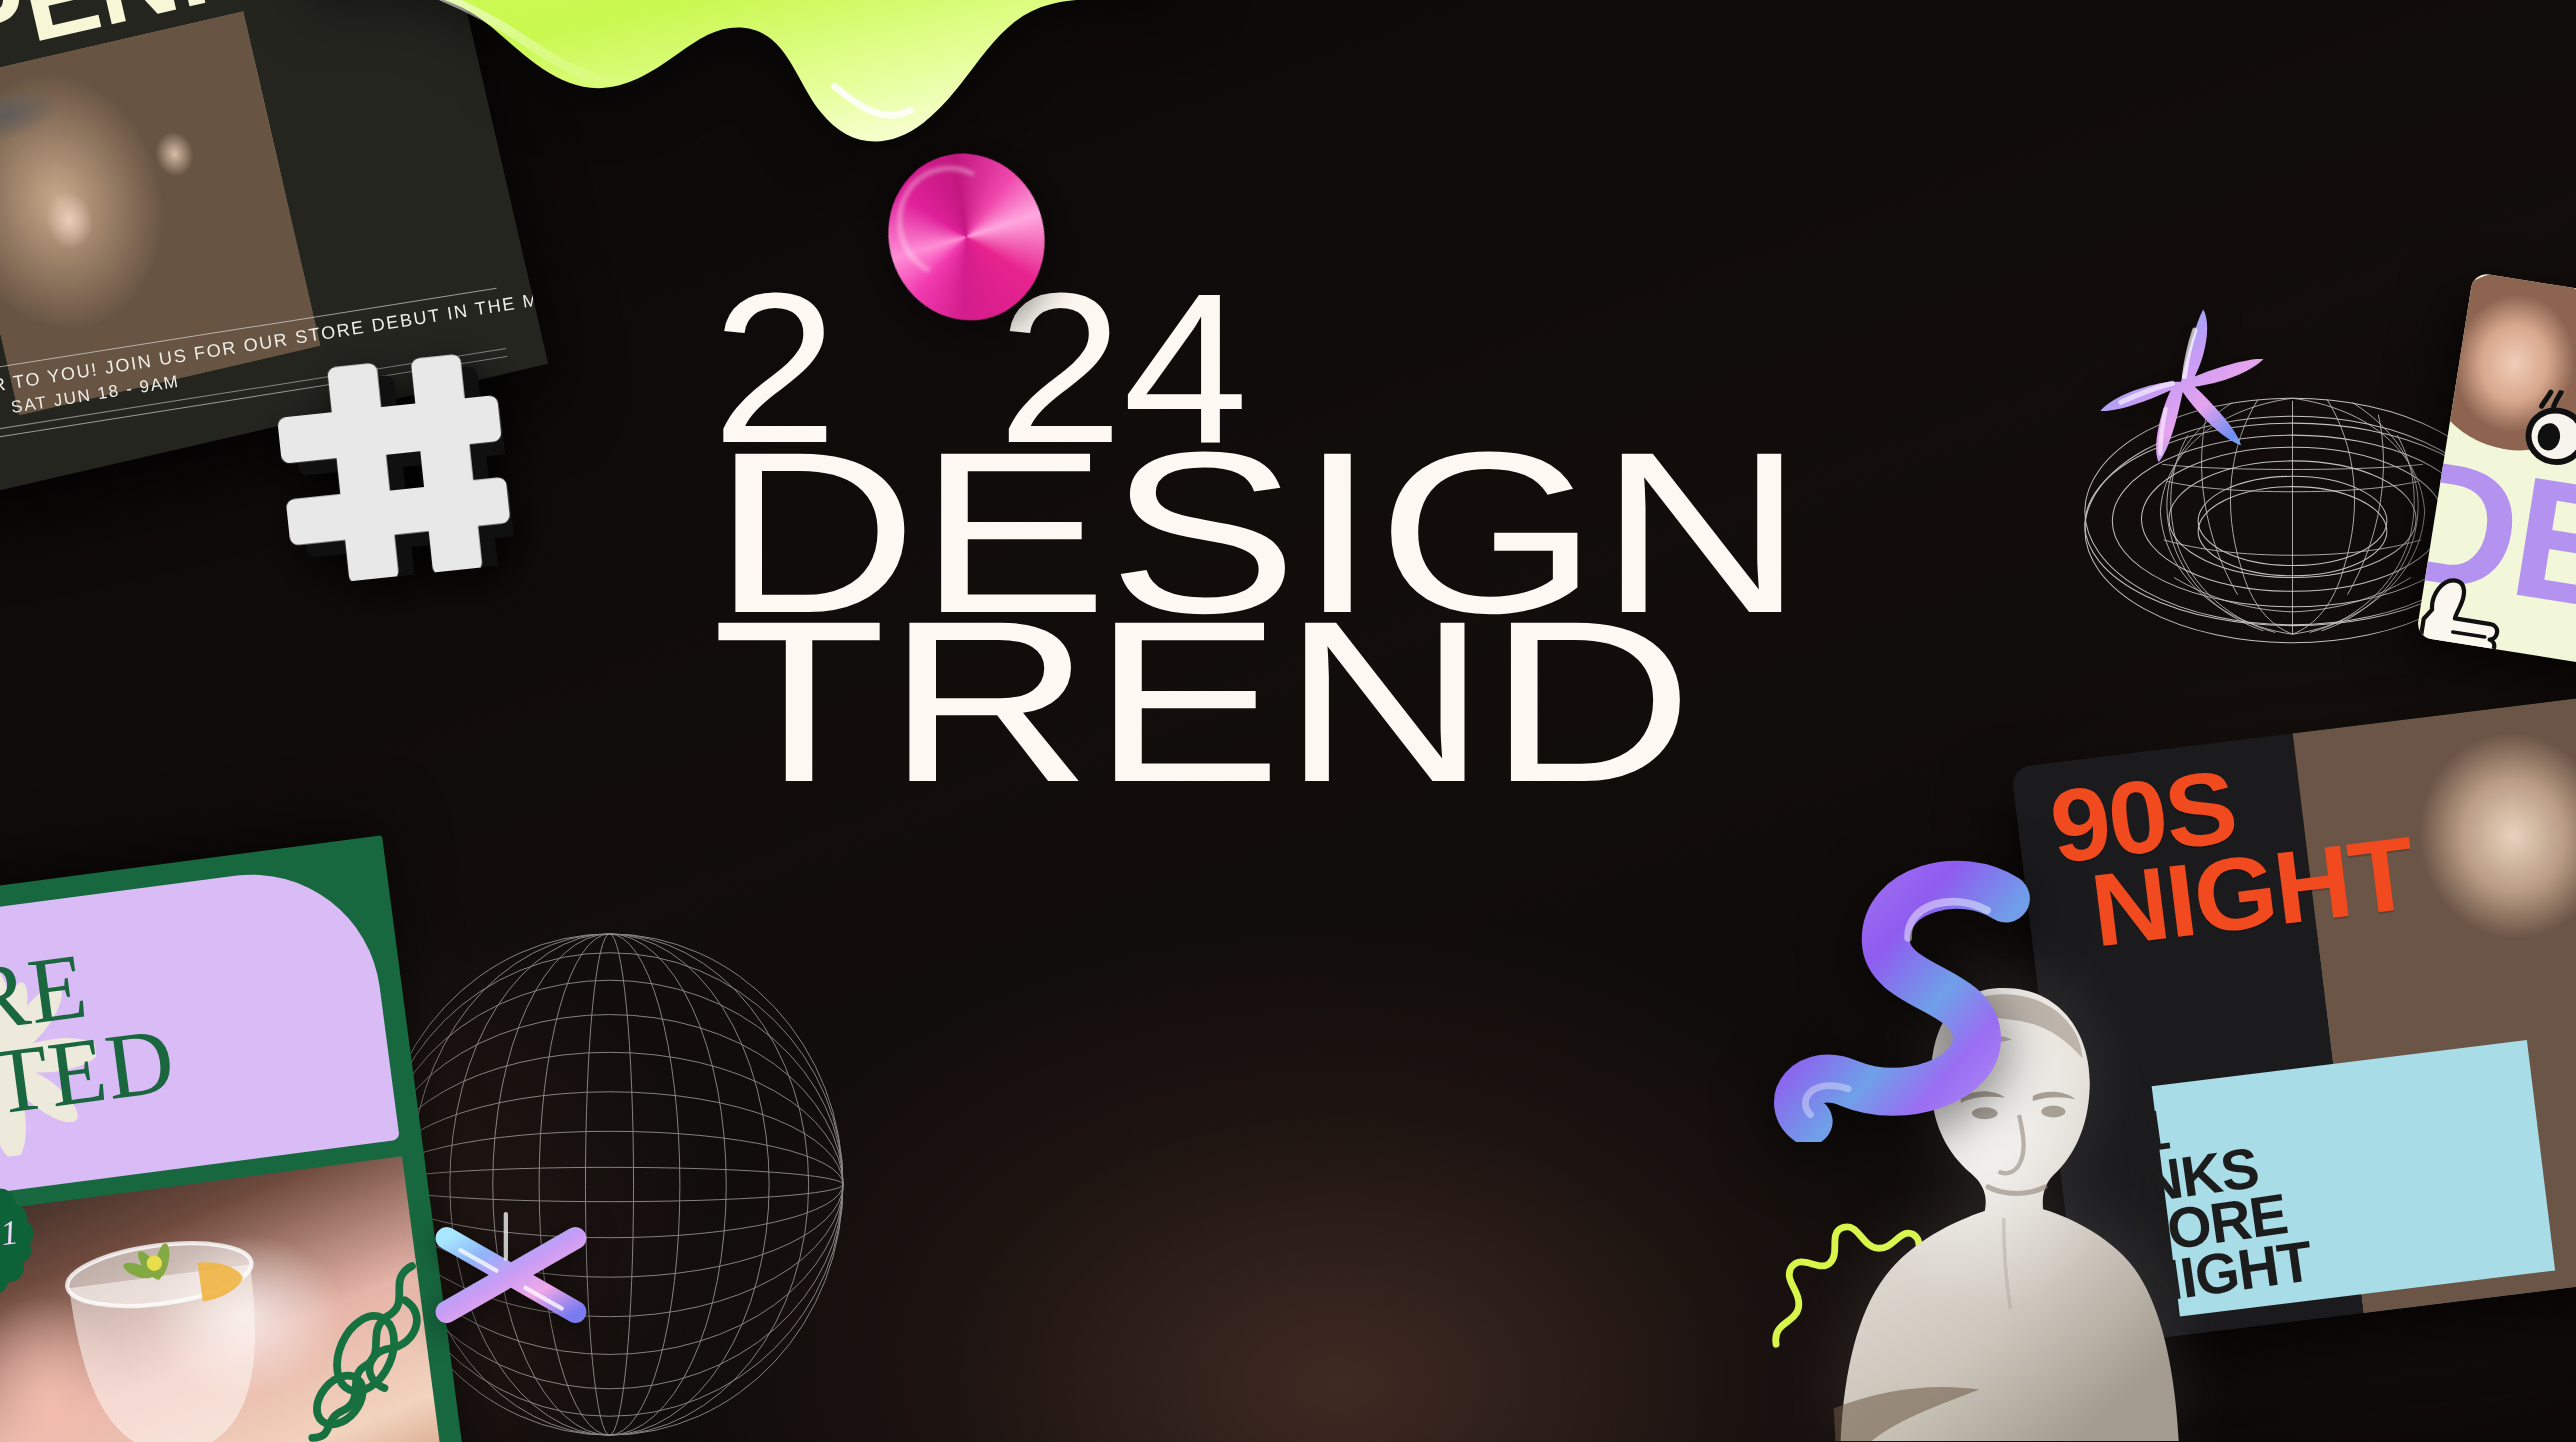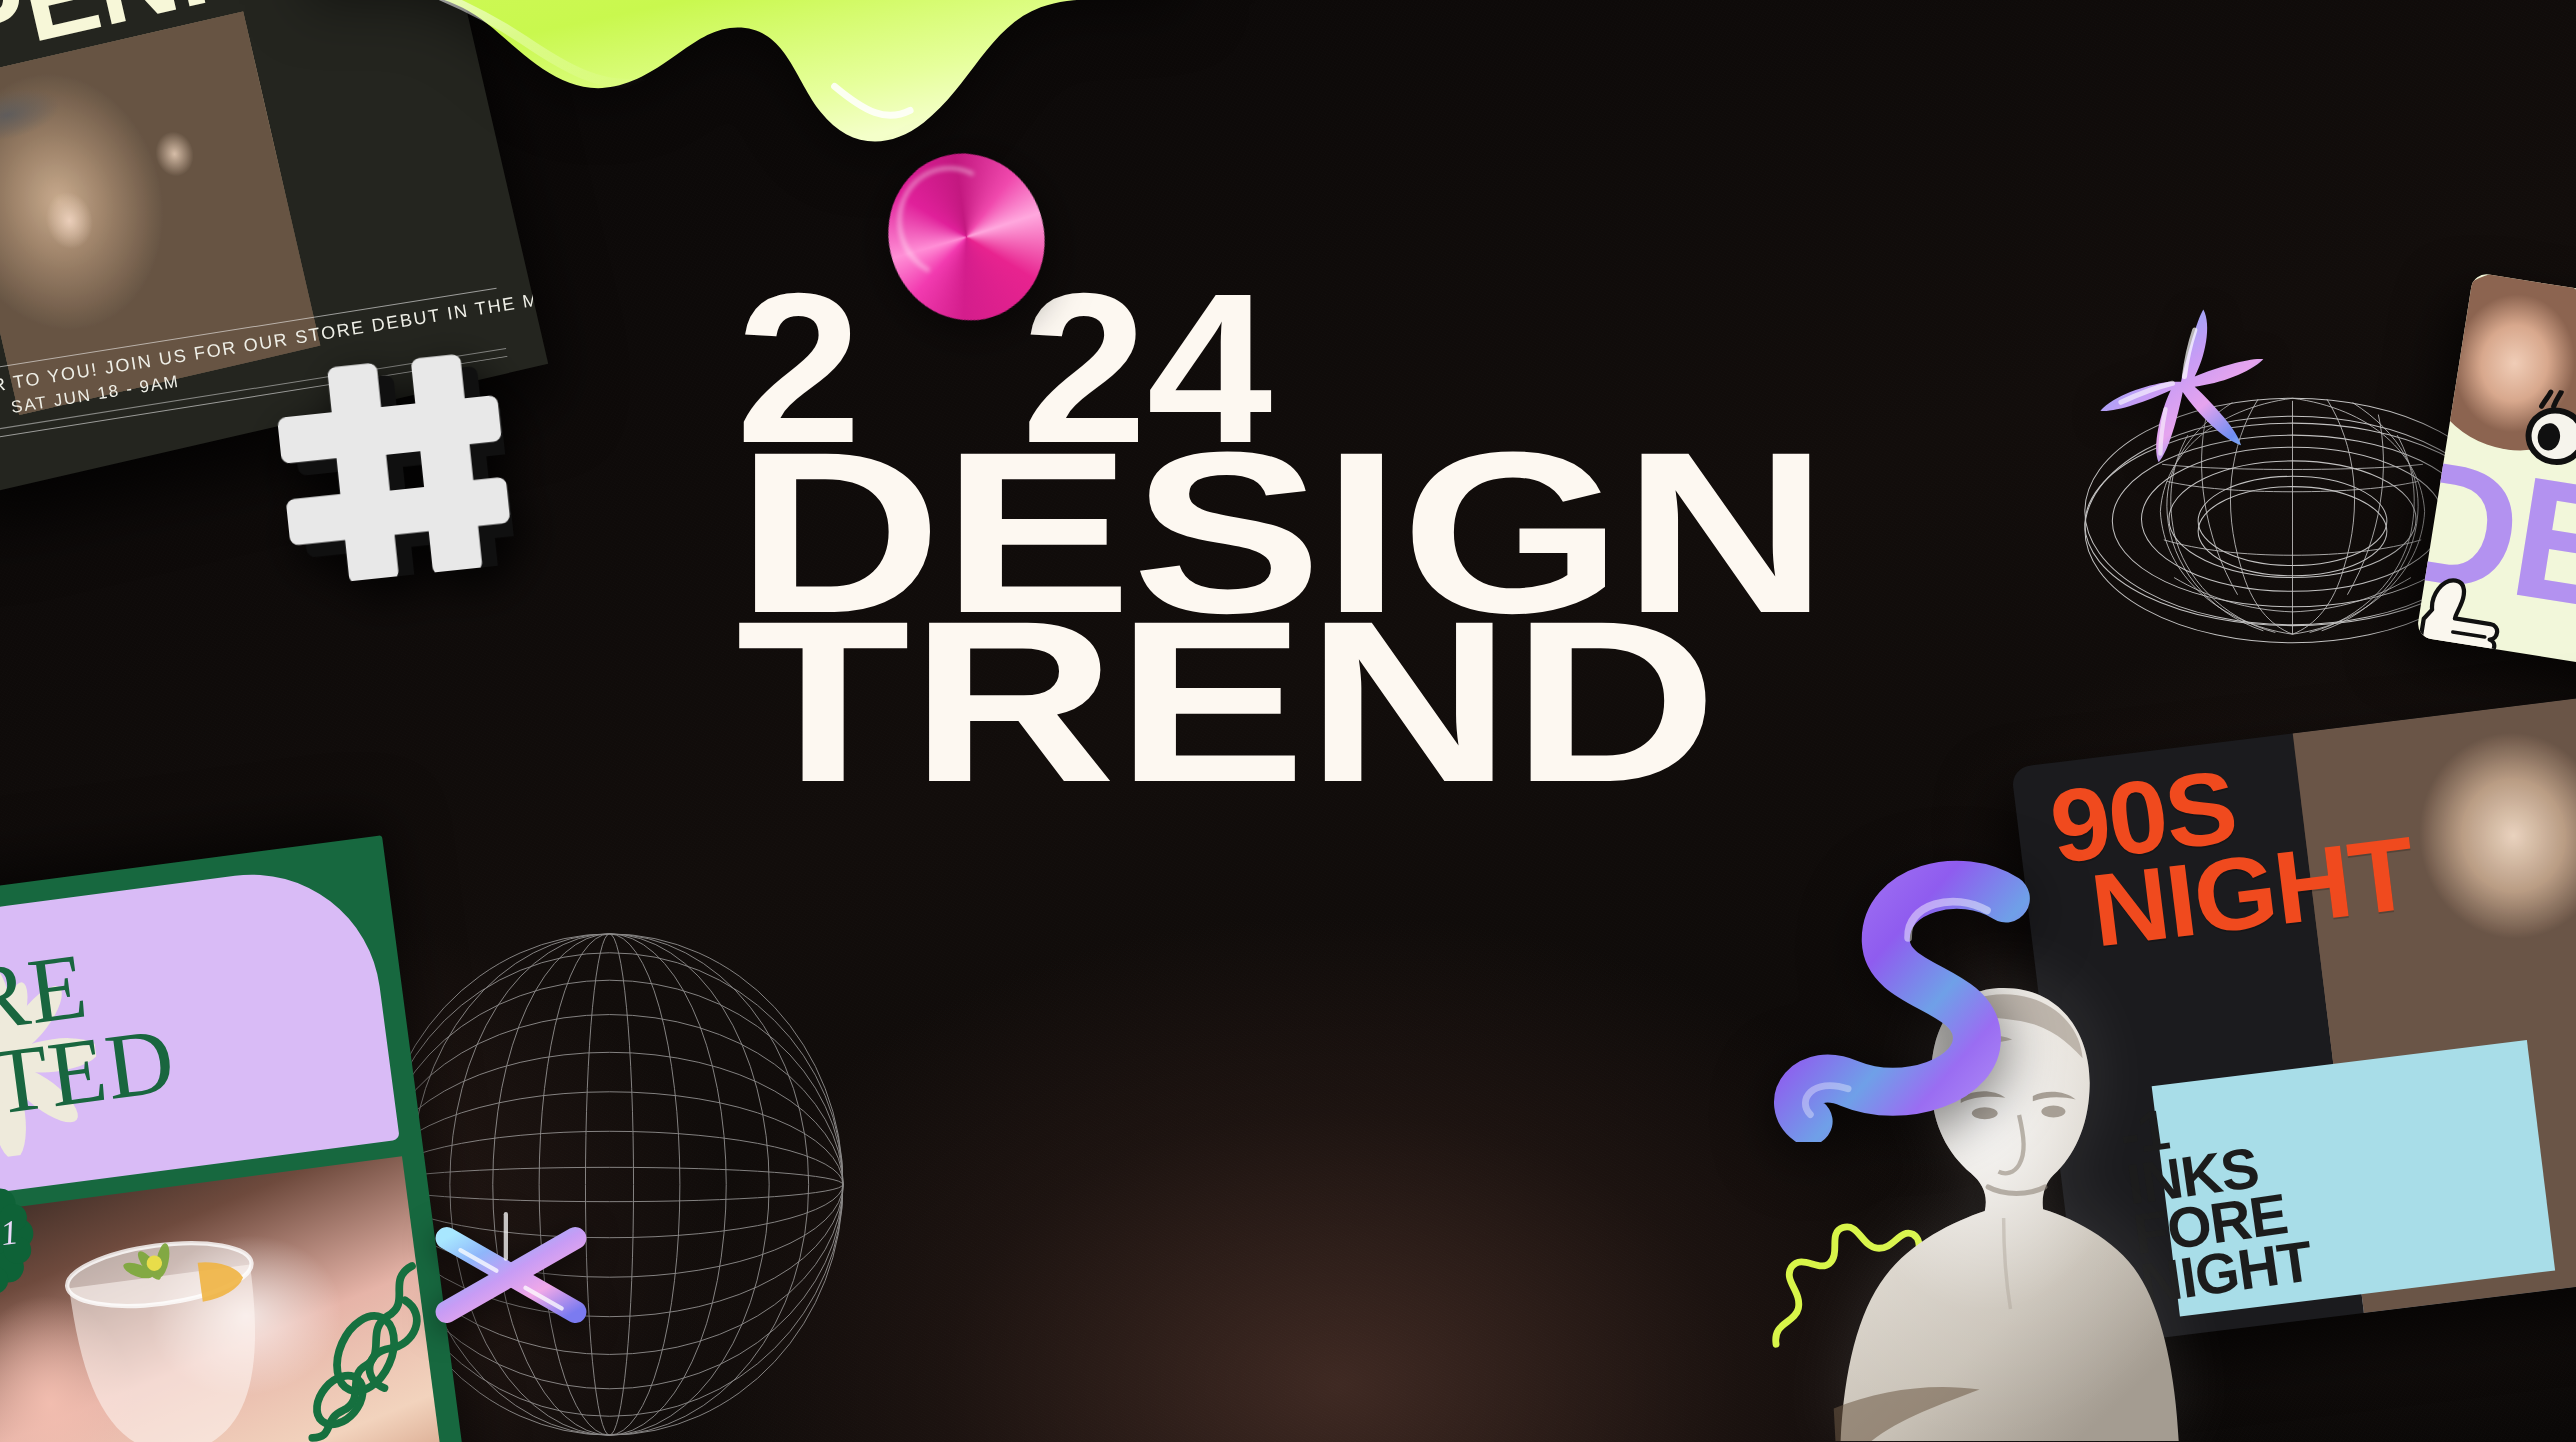--- a/index.html
+++ b/index.html
@@ -30,25 +30,25 @@
   }
   .bg-noise{
     position:absolute; inset:0; opacity:.35; pointer-events:none;
     background-image:
       repeating-linear-gradient(27deg, rgba(255,255,255,.016) 0 0.9px, rgba(0,0,0,0) 0.9px 2.6px),
       repeating-linear-gradient(-63deg, rgba(255,255,255,.012) 0 0.9px, rgba(0,0,0,0) 0.9px 3.4px);
   }
 
   
   .headline{
-    position:absolute; left:736px; top:283px;
+    position:absolute; left:712px; top:283px;
     width:1271px;
     color:#FDF8F1;
     font-family:"Liberation Sans", sans-serif;
-    font-weight:700;
+    font-weight:400;
     line-height:.80;
     letter-spacing:-.012em;
     z-index:40;
     -webkit-font-smoothing:antialiased;
   }
   .hl-line{ display:block; white-space:nowrap; position:relative; }
   .hl-1{ font-size:213px; transform:scaleX(1.06); transform-origin:left center; }
   .hl-2{ font-size:230px; transform:scaleX(1.24); transform-origin:left center; margin-top:-12px;}
   .hl-3{ font-size:230px; transform:scaleX(1.24); transform-origin:left center; margin-top:-15.5px;}
   .hl-3 .s-slot{ display:inline-block; width:129px; }

